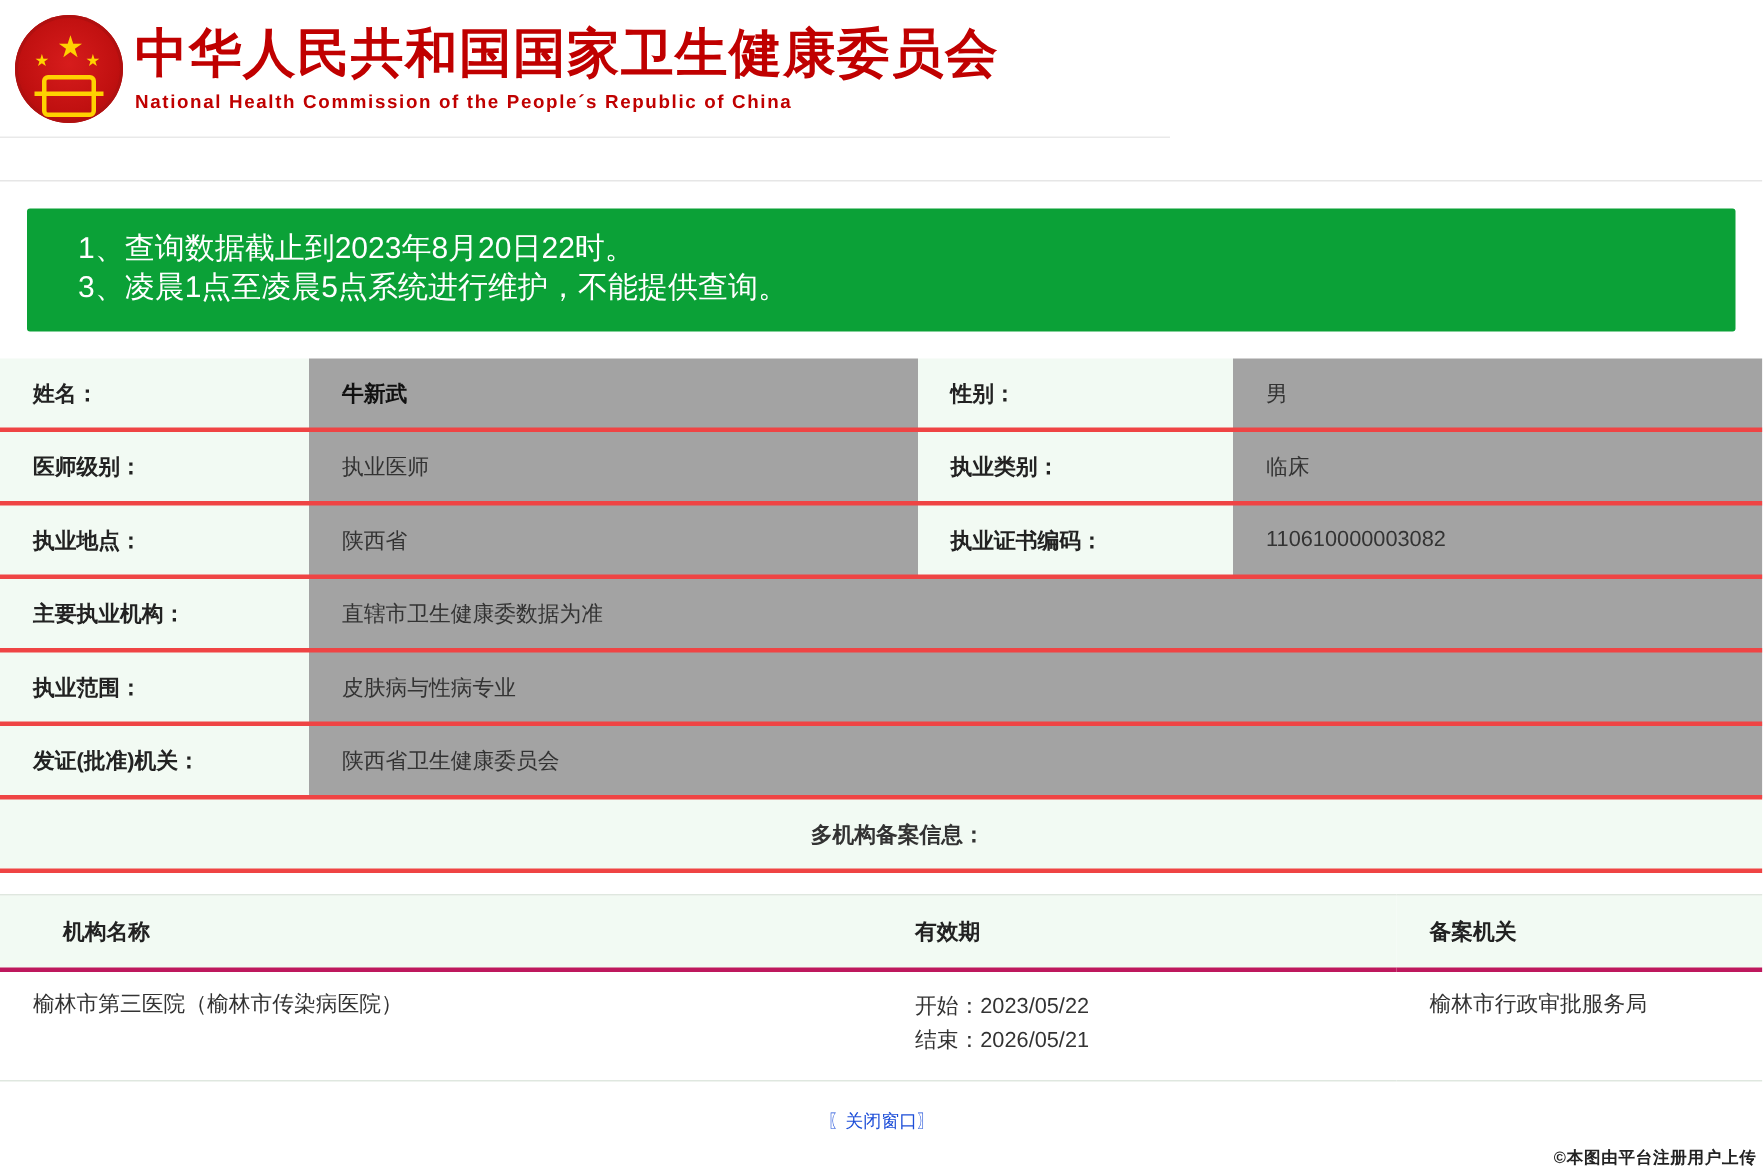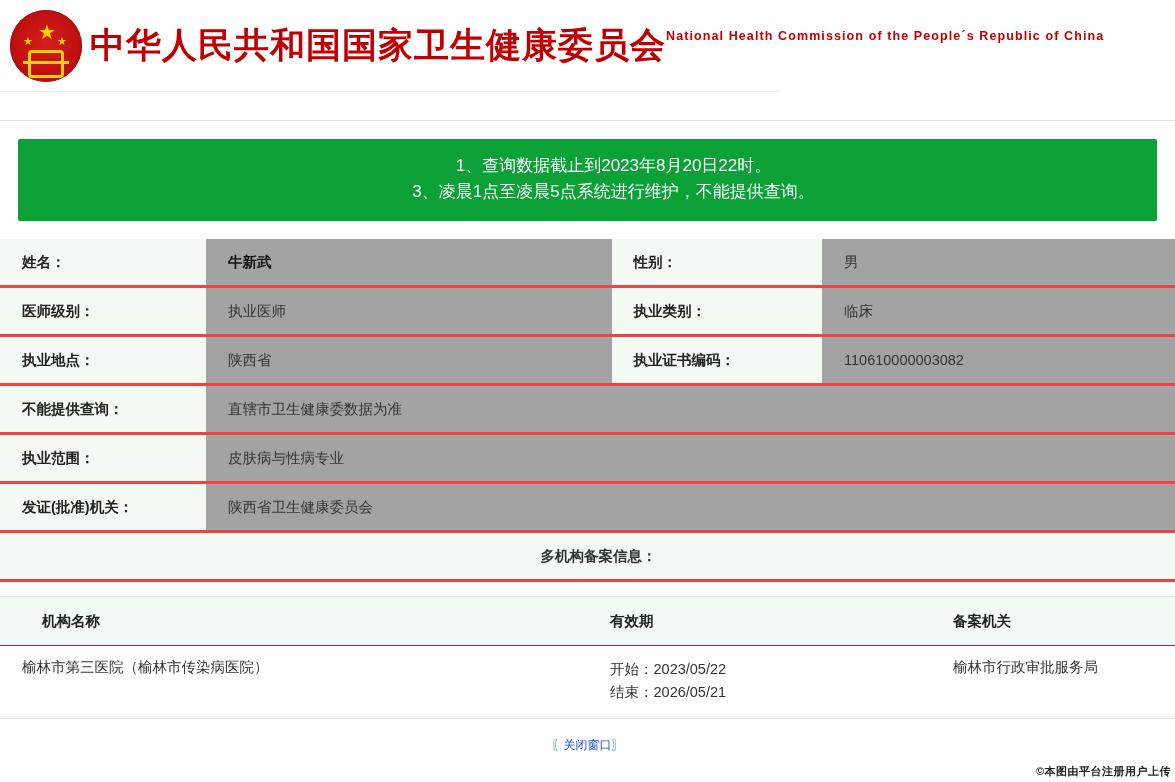--- a/index.html
+++ b/index.html
@@ -57,21 +57,21 @@
     border: 3px solid #ffd200;
     border-radius: 4px;
     background: transparent;
   }
   .emblem .gear::after{
     content:"";
     position:absolute;
     left:-8px; right:-8px; top: 8px;
     height:3px; background:#ffd200;
   }
-  .header-text { display: flex; flex-direction: row; justify-content: space-between; }
+  .header-text { display: flex; flex-direction: column; justify-content: space-between; }
   .header-cn {
     color: #c00000;
     font-size: 35px;
     font-weight: bold;
     letter-spacing: 1px;
     line-height: 1.15;
     white-space: nowrap;
   }
   .header-en {
     color: #c00000;
@@ -90,25 +90,24 @@
 
   
   .notice {
     margin: 18px 18px 0 18px;
     background: #0ba137;
     color: #ffffff;
     padding: 14px 0 16px 0;
     border-radius: 2px;
   }
   .notice-line {
-    font-size: 17px;
+    font-size: 20px;
     line-height: 26px;
-    padding-left: 52px;
-    white-space: nowrap;
-    text-align: center;
+    padding-left: 34px;
+    white-space: nowrap;
   }
 
   
   .info-table {
     margin: 18px 0 0 0;
     width: 100%;
     border-collapse: collapse;
     table-layout: fixed;
     position: relative;
     z-index: 2;
@@ -155,21 +154,21 @@
     table-layout: fixed;
   }
   .rec-table th {
     background: #f2faf3;
     text-align: left;
     font-size: 14.5px;
     font-weight: bold;
     color: #222;
     height: 46px;
     padding-left: 22px;
-    border-bottom: 1px solid #be185d;
+    border-bottom: 3px solid #be185d;
     border-top: 1px solid #dfe7df;
   }
   .rec-table th.c1 { width: 545px; padding-left: 42px;}
   .rec-table th.c2 { width: 320px; }
   .rec-table td {
     font-size: 14.5px;
     color: #333;
     padding: 12px 0 14px 22px;
     vertical-align: top;
     border-bottom: 1px solid #dfe7df;
@@ -254,21 +253,21 @@
       <td class="label mid">执业类别：</td>
       <td class="value right">临床</td>
     </tr>
     <tr>
       <td class="label">执业地点：</td>
       <td class="value">陕西省</td>
       <td class="label mid">执业证书编码：</td>
       <td class="value right">110610000003082</td>
     </tr>
     <tr>
-      <td class="label">不能提供查询：</td>
+      <td class="label">主要执业机构：</td>
       <td class="value" colspan="3">直辖市卫生健康委数据为准</td>
     </tr>
     <tr>
       <td class="label">执业范围：</td>
       <td class="value" colspan="3">皮肤病与性病专业</td>
     </tr>
     <tr>
       <td class="label">发证(批准)机关：</td>
       <td class="value" colspan="3">陕西省卫生健康委员会</td>
     </tr>

